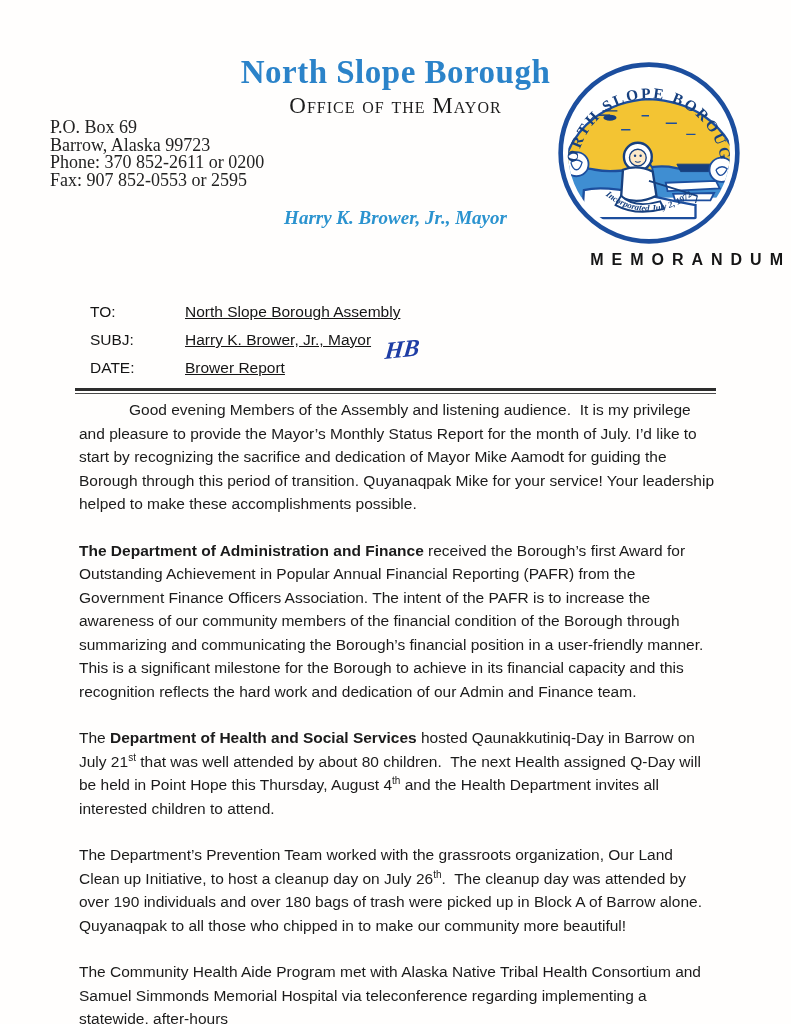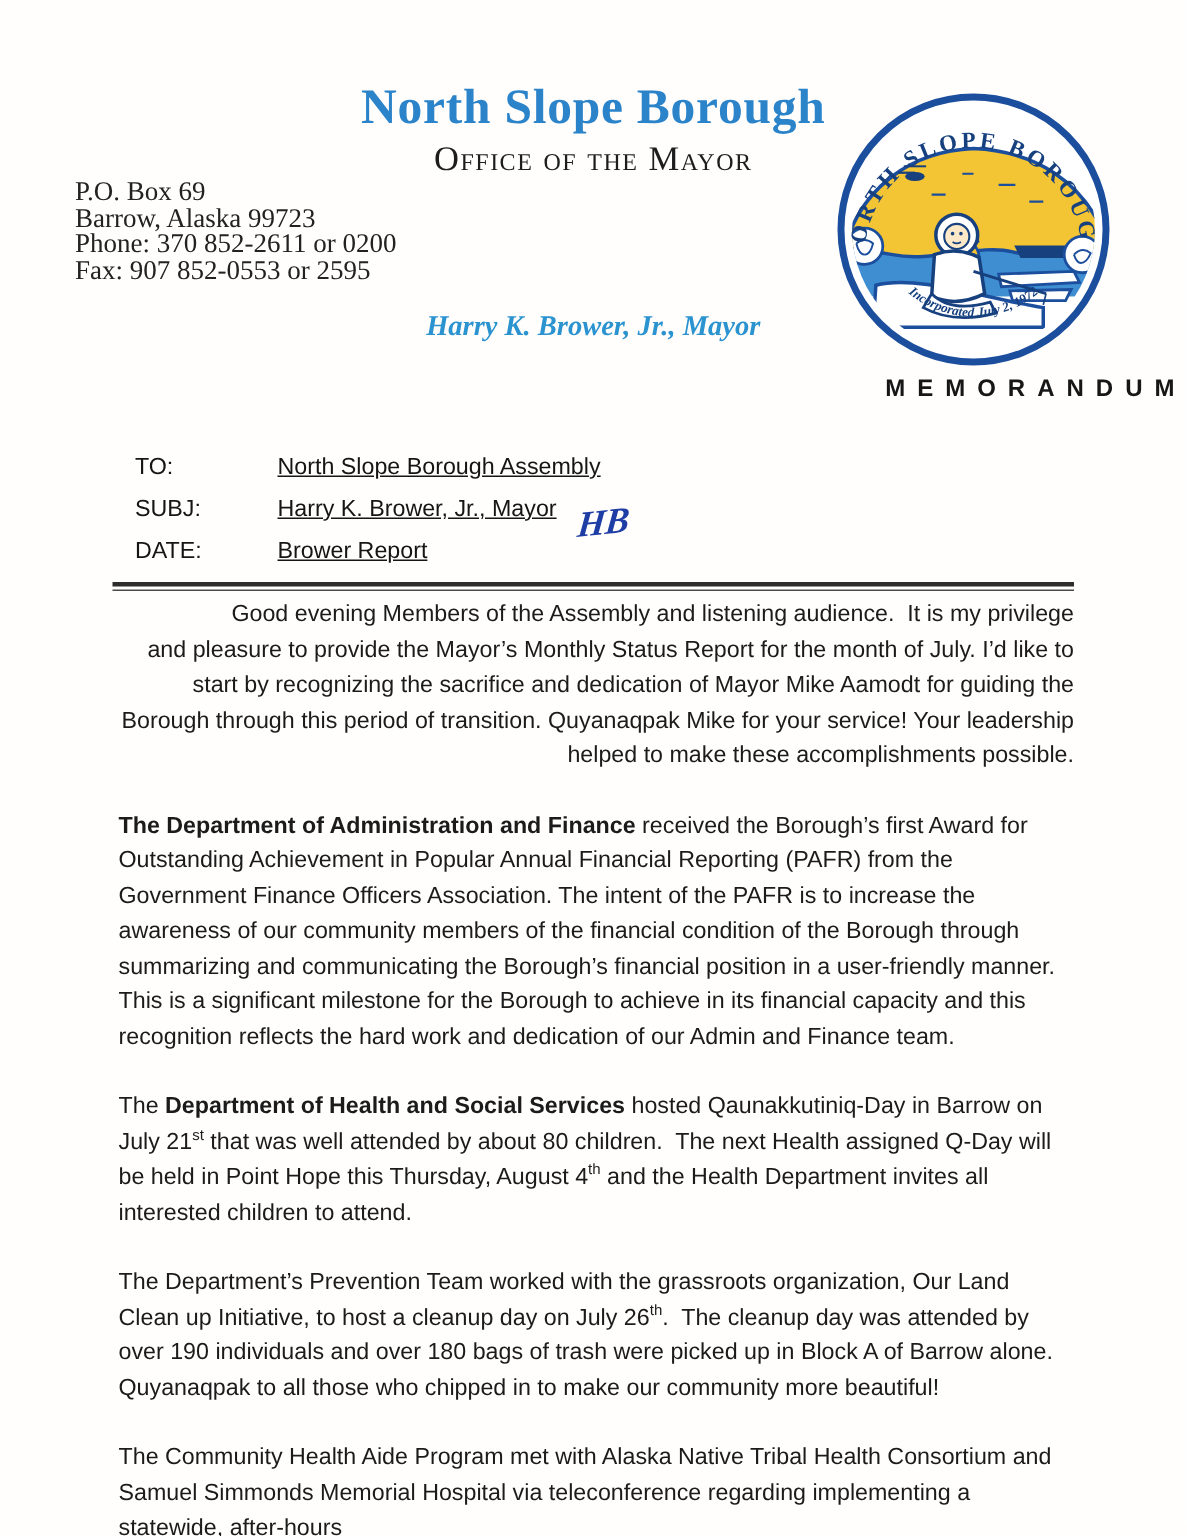--- a/index.html
+++ b/index.html
@@ -100,21 +100,21 @@
   
   .memo-body {
     position: absolute;
     top: 398px; left: 79px;
     width: 637px;
     font-size: 15.5px;
     line-height: 23.5px;
     color: #1b1b1b;
   }
   .para { margin: 0 0 23px 0; white-space: pre-wrap; }
-  .para.indent { text-indent: 50px; text-align: right; }
+  .para.indent { text-indent: 50px; }
   .para sup { font-size: 10px; line-height: 0; }
 </style>
 </head>
 <body>
 
 <div class="page">
 
   <h1 class="org-title">North Slope Borough</h1>
   <div class="office-subtitle">Office of the Mayor</div>
 

